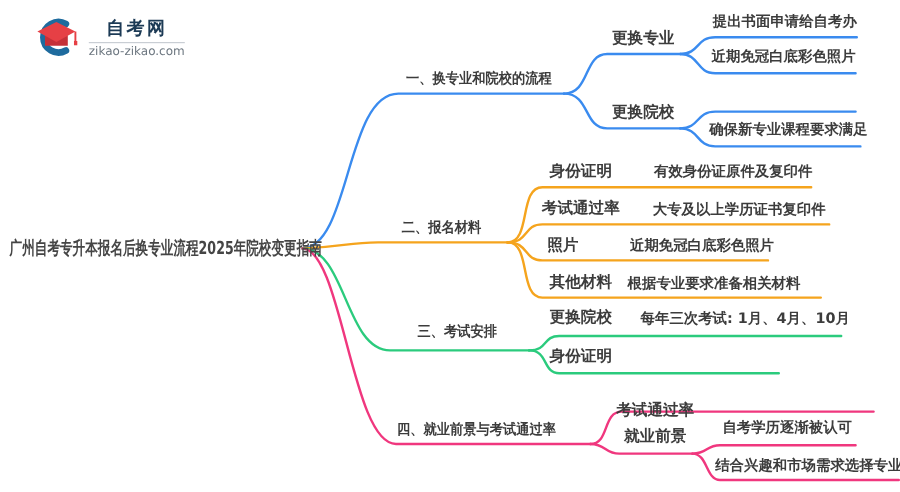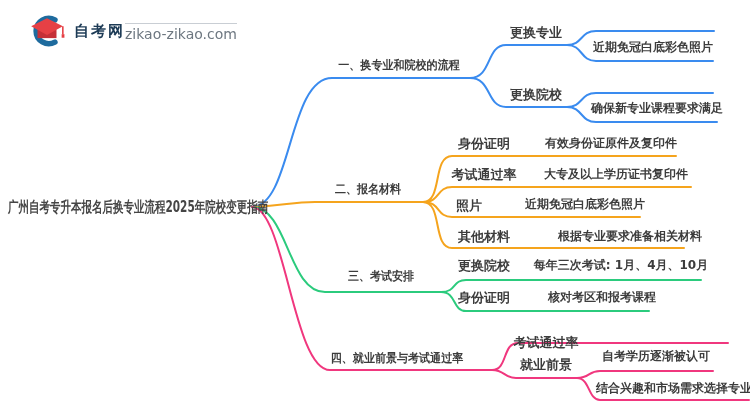--- a/index.html
+++ b/index.html
@@ -9,23 +9,23 @@
   svg.lines{position:absolute;left:0;top:0;}
   .lbl{position:absolute;white-space:nowrap;color:#3c3c3c;font-weight:600;
        transform:translate(-50%,-50%);line-height:1;}
   .branch{font-size:12px;transform:translate(-50%,-50%) scaleX(.92);}
   .mid{font-size:13px;}
   .leaf{font-size:12px;font-weight:600;}
   .title{font-size:15px;font-weight:700;color:#454545;
          transform:translateY(-50%) scaleX(.70);transform-origin:left center;}
   
   .logo{position:absolute;left:28px;top:10px;display:flex;align-items:center;gap:8px;}
-  .logo .txt{display:flex;flex-direction:row;align-items:center;}
+  .logo .txt{display:flex;flex-direction:column;align-items:center;}
   .site-name{font-size:15px;font-weight:700;color:#1c3a55;letter-spacing:2px;}
-  .site-domain{font-size:14px;color:#6d7780;border-top:1px solid #c9ced4;
+  .site-domain{font-size:10px;color:#6d7780;border-top:1px solid #c9ced4;
                padding-top:2px;margin-top:2px;}
 </style>
 </head>
 <body>
 
 <div id="stage">
 
   <div class="logo">
     <svg viewBox="0 0 48 44" width="38" height="42">
       <path d="M34 8 A16 16 0 1 0 34 36" stroke="#1e6b9e" stroke-width="7" fill="none" stroke-linecap="round"></path>
@@ -68,39 +68,39 @@
       <path d="M492,370 C505,370 504,378 516,378 L577,378"></path>
       <path d="M577,378 C590,378 588,371 600,371 L713,371"></path>
       <path d="M577,378 C590,378 588,400 600,400 L749,400"></path>
     </g>
   </svg>
 
   <div class="lbl title" style="left:8px;top:207px">广州自考专升本报名后换专业流程2025年院校变更指南</div>
 
   <div class="lbl branch" style="left:399px;top:65px">一、换专业和院校的流程</div>
   <div class="lbl mid" style="left:536px;top:32px">更换专业</div>
+  <div class="lbl leaf" style="left:654px;top:18px">提出书面申请给自考办</div>
   <div class="lbl leaf" style="left:653px;top:47px">近期免冠白底彩色照片</div>
   <div class="lbl mid" style="left:536px;top:94px">更换院校</div>
   <div class="lbl leaf" style="left:657px;top:108px">确保新专业课程要求满足</div>
 
   <div class="lbl branch" style="left:368px;top:189px">二、报名材料</div>
   <div class="lbl mid" style="left:484px;top:143px">身份证明</div>
   <div class="lbl leaf" style="left:611px;top:143px">有效身份证原件及复印件</div>
   <div class="lbl mid" style="left:484px;top:174px">考试通过率</div>
   <div class="lbl leaf" style="left:616px;top:174px">大专及以上学历证书复印件</div>
   <div class="lbl mid" style="left:469px;top:205px">照片</div>
   <div class="lbl leaf" style="left:585px;top:204px">近期免冠白底彩色照片</div>
   <div class="lbl mid" style="left:484px;top:236px">其他材料</div>
-  <div class="lbl leaf" style="left:630px;top:236px">根据专业要求准备相关材料</div>
+  <div class="lbl leaf" style="left:595px;top:236px">根据专业要求准备相关材料</div>
 
   <div class="lbl branch" style="left:381px;top:276px">三、考试安排</div>
   <div class="lbl mid" style="left:484px;top:265px">更换院校</div>
   <div class="lbl leaf" style="left:621px;top:265px">每年三次考试: 1月、4月、10月</div>
   <div class="lbl mid" style="left:484px;top:297px">身份证明</div>
-  <div class="lbl leaf" style="left:602px;top:297px">核对考区和报考课程</div>
 
   <div class="lbl branch" style="left:397px;top:358px">四、就业前景与考试通过率</div>
   <div class="lbl mid" style="left:546px;top:342px">考试通过率</div>
   <div class="lbl mid" style="left:546px;top:364px">就业前景</div>
   <div class="lbl leaf" style="left:656px;top:356px">自考学历逐渐被认可</div>
   <div class="lbl leaf" style="left:674px;top:388px">结合兴趣和市场需求选择专业</div>
 
 </div>
 
 </body></html>

